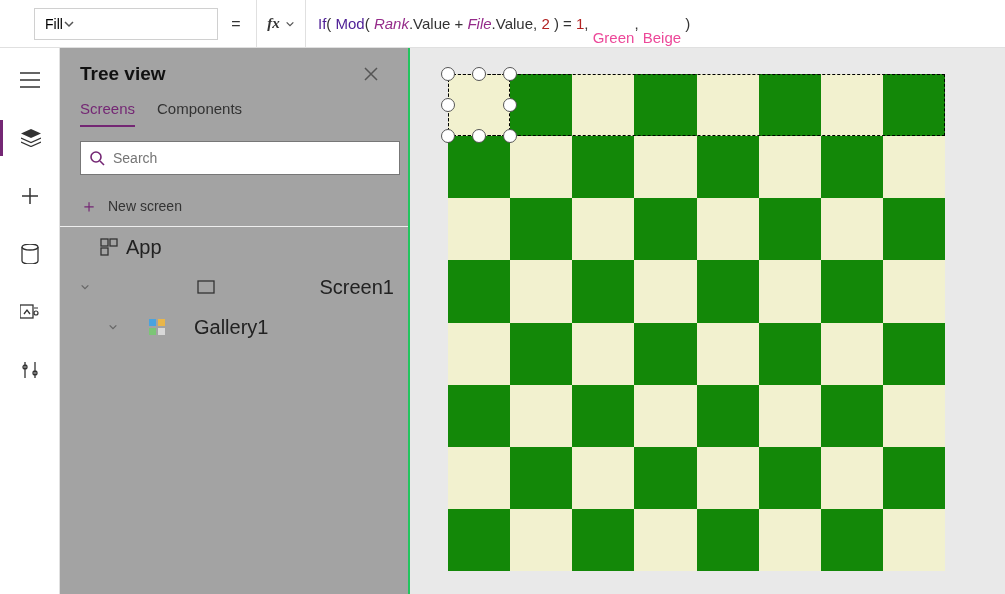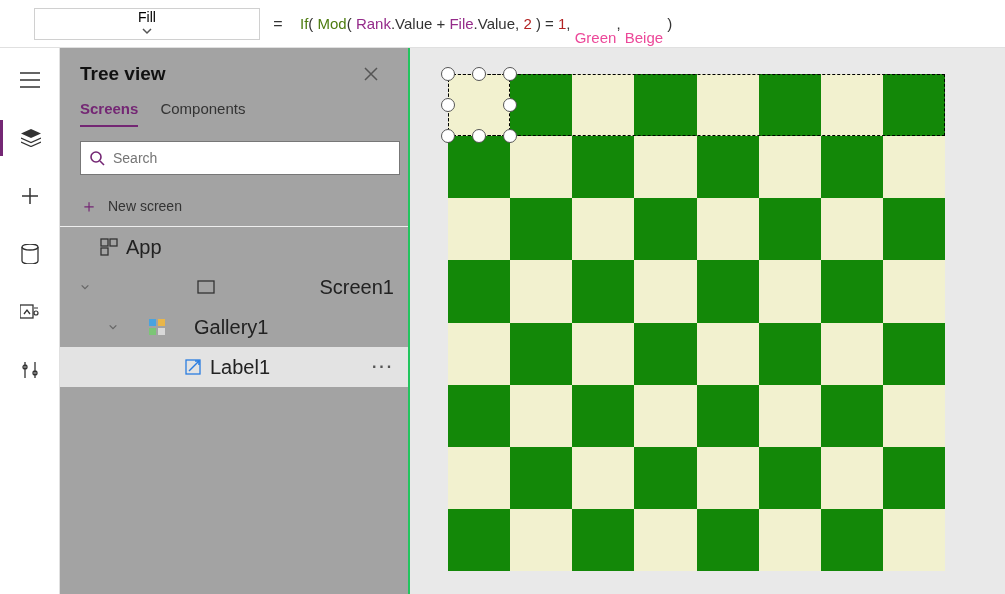--- a/index.html
+++ b/index.html
@@ -1,42 +1,42 @@
 <!DOCTYPE html>
 <html><head>
 <meta charset="utf-8">
 <style>
 * { box-sizing: border-box; margin: 0; padding: 0; font-family: "Segoe UI", sans-serif; }
 body { width: 1005px; height: 594px; background: #f5f5f5; overflow: hidden; display: flex; flex-direction: column; }
 
 
 .formula-bar { height: 48px; background: #fff; border-bottom: 1px solid #e0e0e0; display: flex; align-items: center; padding: 0 0 0 34px; }
-.prop-select { width: 226px; height: 32px; border: 1px solid #d0d0d0; padding: 0 10px; font-size: 14px; display: flex; align-items: center; cursor: pointer; flex-direction: column; }
+.prop-select { width: 184px; height: 32px; border: 1px solid #d0d0d0; padding: 0 10px; font-size: 14px; display: flex; align-items: center; cursor: pointer; }
 .eq { width: 20px; text-align: center; font-size: 16px; color: #333; margin-left: 8px; }
 .fx-wrap { width: 50px; height: 48px; border-left: 1px solid #e0e0e0; border-right: 1px solid #e0e0e0; display: flex; align-items: center; justify-content: center; font-style: italic; font-size: 15px; color: #333; margin-left: 10px; cursor: pointer; gap: 5px; }
 .formula-input { flex: 1; height: 48px; padding: 0 12px; display: flex; align-items: center; font-family: Consolas, monospace; font-size: 15px; white-space: pre; }
-.tok-fn{color:#4d7c0f;} .tok-ident{color:#952b8a;} .tok-op{color:#333;} .tok-num{color:#b22222;} .tok-val{color:#ec4899;margin-top:28px;}
+.tok-fn{color:#4c1d95;} .tok-ident{color:#952b8a;font-style:italic;} .tok-op{color:#333;} .tok-num{color:#b22222;} .tok-val{color:#ec4899;margin-top:28px;}
 
 
 .main { flex: 1; display: flex; min-height: 0; }
 
 
 .vtoolbar { width: 60px; background: #fff; border-right: 1px solid #e0e0e0; display: flex; flex-direction: column; align-items: center; padding-top: 14px; gap:22px; }
 .vbtn { width: 60px; height: 36px; display:flex; align-items:center; justify-content:center; cursor: pointer; position: relative; }
 .vbtn.active { border-left: 3px solid #742774; }
 
 
 .tree-panel { width: 350px; background: #a3a3a3; border-right: 2px solid #22c55e; display:flex; flex-direction:column; }
 .tree-head { display:flex; align-items:center; justify-content:space-between; padding: 14px 20px 0 20px; }
 .tree-title { font-size: 19px; font-weight: 600; color:#111; }
 .close-x { font-size:16px; color:#555; cursor:pointer; padding:5px 10px; }
 
 .tabs { display:flex; gap: 22px; padding: 14px 20px 0 20px; font-size:15px; }
 .tab { padding-bottom: 8px; cursor:pointer; color:#333; }
-.tab.active { color:#742774; border-bottom:2px solid #742774; font-weight:700; }
+.tab.active { color:#742774; border-bottom:2px solid #742774; font-weight:400; }
 
 .search { margin: 14px 8px 0 20px; border:1px solid #777; height:34px; display:flex; align-items:center; padding:0 8px; gap:8px; background:#fff; }
 .search input { border:0; outline:0; flex:1; font-size:14px; }
 
 .newscreen { height: 42px; display:flex; align-items:center; gap:10px; padding:0 20px; margin-top:10px; cursor:pointer; font-size:14px; color:#333; border-bottom:1px solid #eee; }
 .plus-purple { color:#742774; font-size:18px; font-weight:400; }
 
 .node { height: 40px; display:flex; align-items:center; gap:8px; padding-right:14px; font-size:20px; color:#222; cursor:pointer; }
 .node.selected { background:#e3e3e3; }
 .chev { width:12px; display:inline-block; color:#666; font-size:10px; text-align:center;}
@@ -63,20 +63,26 @@
 <div class="formula-bar">
   <div class="prop-select">
     <span>Fill</span>
     <span>
       <svg width="12" height="12" viewBox="0 0 12 12">
           <path d="M2 4 L6 8 L10 4" stroke="#555" stroke-width="1.5" fill="none"></path>
         </svg>
     </span>
   </div>
   <div class="eq">=</div>
+  <div class="fx-wrap">
+    <span style="font-family:'Times New Roman',serif; font-style:italic; font-weight:bold;">fx</span>
+    <svg width="10" height="10" viewBox="0 0 12 12">
+        <path d="M2 4 L6 8 L10 4" stroke="#555" stroke-width="1.5" fill="none"></path>
+      </svg>
+  </div>
   <div class="formula-input" id="formula-input"><span class="tok-fn">If</span><span class="tok-op">( </span><span class="tok-fn">Mod</span><span class="tok-op">( </span><span class="tok-ident">Rank</span><span class="tok-op">.Value </span><span class="tok-op">+ </span><span class="tok-ident">File</span><span class="tok-op">.Value</span><span class="tok-op">, </span><span class="tok-num">2</span><span class="tok-op"> ) </span><span class="tok-op">= </span><span class="tok-num">1</span><span class="tok-op">, </span><span class="tok-val">Green</span><span class="tok-op">, </span><span class="tok-val">Beige</span><span class="tok-op"> )</span></div>
 </div>
 
 <div class="main">
 
   <div class="vtoolbar">
     <div class="vbtn">
       <svg width="20" height="16" viewBox="0 0 20 16">
           <path d="M0 1 H20 M0 8 H20 M0 15 H20" stroke="#333" stroke-width="1.5"></path>
         </svg>
@@ -175,32 +181,20 @@
           </span>
           <span class="tree-icon">
             <svg width="16" height="16" viewBox="0 0 16 16">
               <rect x="0" y="0" width="7" height="7" fill="#4aa3df"></rect>
               <rect x="9" y="0" width="7" height="7" fill="#e9b64a"></rect>
               <rect x="0" y="9" width="7" height="7" fill="#7cc576"></rect>
               <rect x="9" y="9" width="7" height="7" fill="#d8d8d8"></rect>
             </svg>
           </span>
           <span>Gallery1</span>
-        </div>
-        <div class="node selected" style="padding-left: 104px;">
-          <span class="chev"></span>
-          <span class="tree-icon">
-            <svg width="16" height="16" viewBox="0 0 16 16">
-              <rect x="1" y="1" width="14" height="14" fill="none" stroke="#2a7de1" stroke-width="1.3"></rect>
-              <path d="M4 12 L14 2" stroke="#2a7de1" stroke-width="1.5"></path>
-              <path d="M10 2 L14 2 L14 6" fill="none" stroke="#2a7de1" stroke-width="1.5"></path>
-            </svg>
-          </span>
-          <span>Label1</span>
-          <span class="more"></span>
         </div>
       </div>
   </div>
 
   <div class="canvas-area">
     <div class="board" id="board">
         <div class="cell b"></div>
         <div class="cell g"></div>
         <div class="cell b"></div>
         <div class="cell g"></div>

